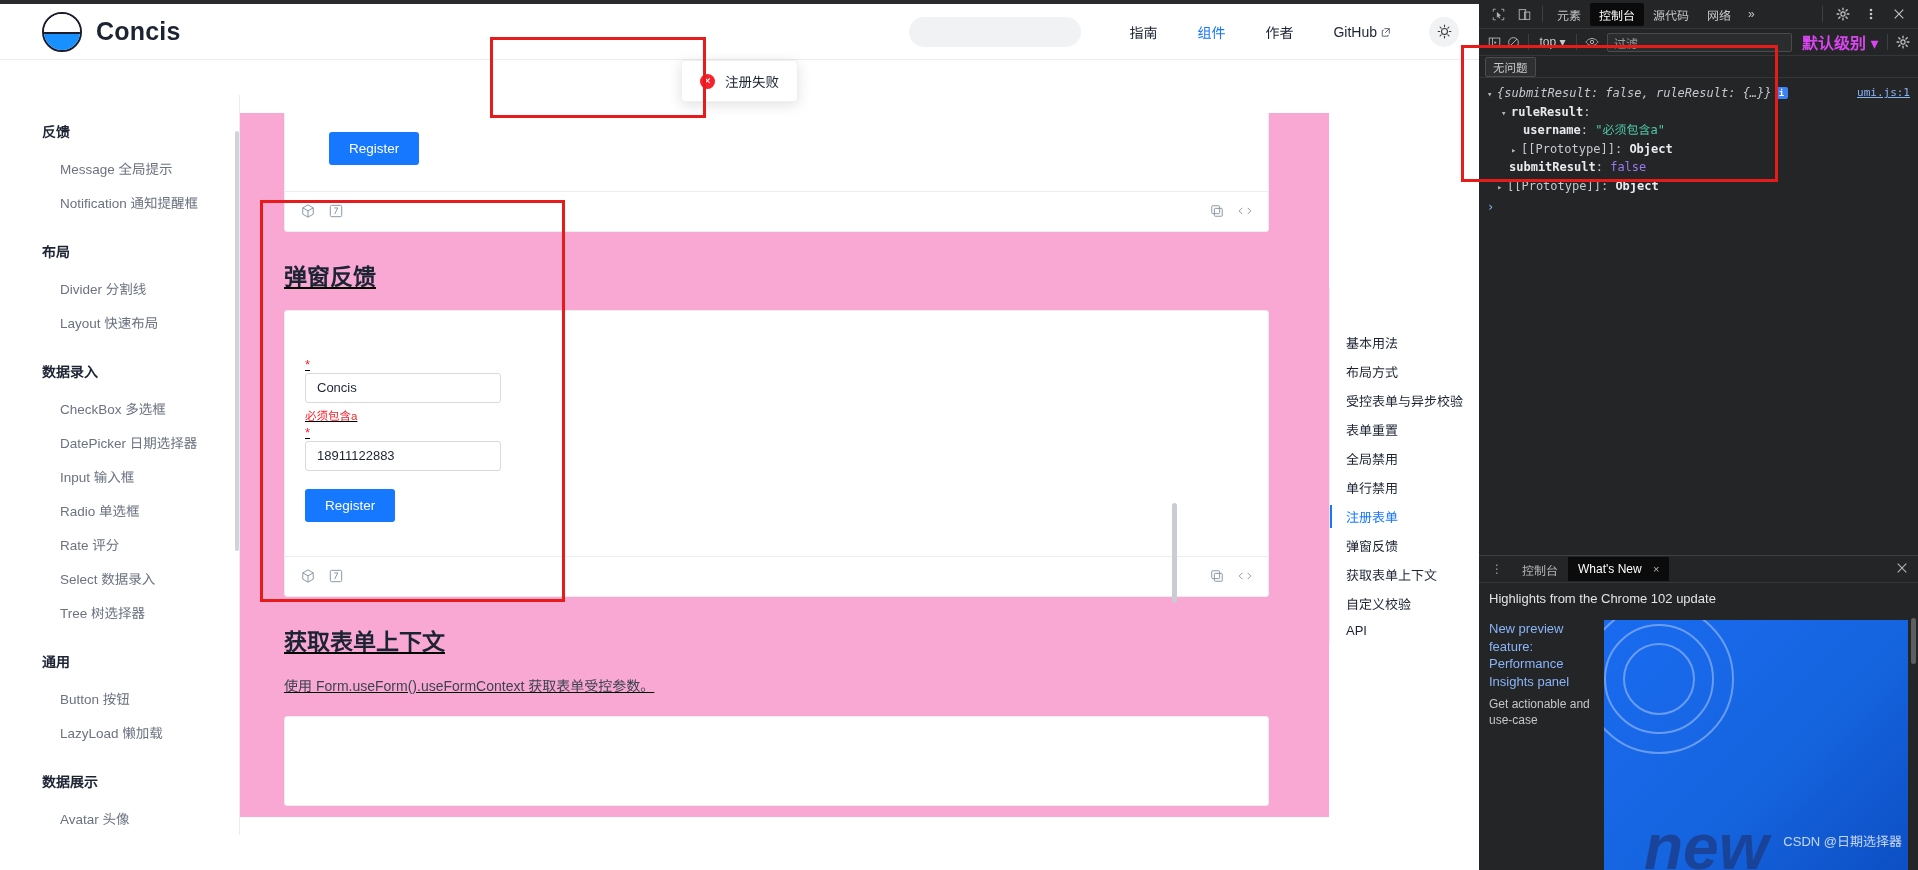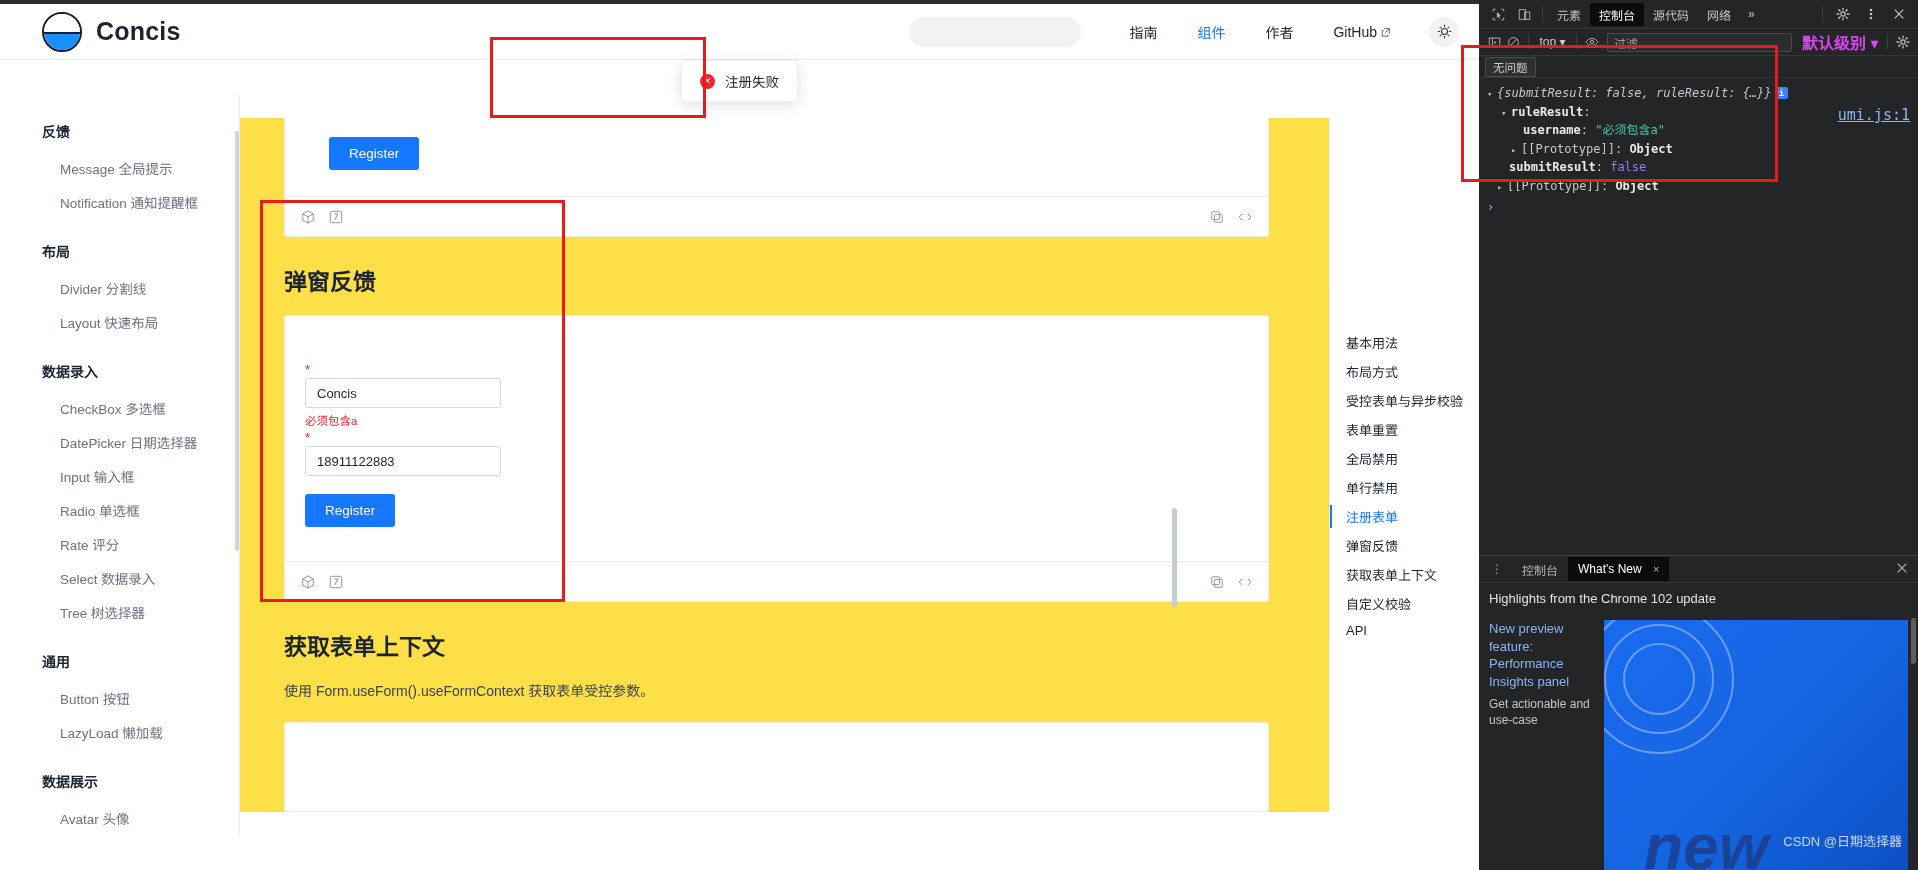--- a/index.html
+++ b/index.html
@@ -76,22 +76,23 @@
     content:""; position:absolute; left: 50px; top: 50%; transform: translateY(-50%);
     width:4px; height:4px; border-radius:50%; background:#1677ff;
   }
   .side-scrollbar {
     position:absolute; right:0px; top: 36px; width: 4px; height: 420px;
     background: #d0d3d8; border-radius: 2px;
   }
 
   
   .main {
-    flex: 1; position: relative; overflow: hidden; background:#fde047;
-    padding: 0 0 0 0;
+    flex: 1; position: relative; overflow: hidden; background:#f9a8d4;
+    padding: 0 0 11px 0;
+    text-decoration: underline;
   }
   .main-inner { padding: 0 60px 0 44px; position: relative; }
 
   .demo-card {
     border: 1px solid #ebedf0; border-radius: 3px; background: #fff;
     margin-bottom: 0;
   }
   .demo-card .body { padding: 28px 24px 22px 24px; }
   .demo-card .footer {
     border-top: 1px solid #ebedf0; height: 40px; display:flex; align-items:center;
@@ -199,21 +200,21 @@
   .dt-issues-chip {
     font-size: 11.5px; color:#c9cacc; border:1px solid #4a4c4e; border-radius: 2px;
     padding: 1px 7px; background: #2e2f31;
   }
   .dt-console {
     padding: 6px 0 0 0; font-family: "DejaVu Sans Mono", "Liberation Mono", monospace;
     font-size: 12px; line-height: 1.55; position: relative;
   }
   .log-row { display:flex; padding: 0 8px; position: relative; }
   .log-body { flex:1; }
-  .log-src { color:#8ab4f8; text-decoration: underline; font-size: 15px; white-space:nowrap;margin-top:20px; }
+  .log-src { color:#8ab4f8; text-decoration: underline; font-size: 11px; white-space:nowrap; }
   .tri { display:inline-block; width:10px; color:#b3b5b7; font-size: 9px; }
   .k-name { color:#e8eaed; font-weight: bold; }
   .k-italic { color:#c5c8cc; font-style: italic; text-align: right; }
   .v-false { color:#9a79f0; }
   .v-str { color:#4ec9a7; }
   .v-obj { color:#e8eaed; font-weight:bold; }
   .proto { color:#c5c8cc; }
   .info-badge {
     display:inline-block; width: 12px; height:12px; border-radius: 2px;
     background:#3b82f6; color:#fff; font-size: 9px; text-align:center;

